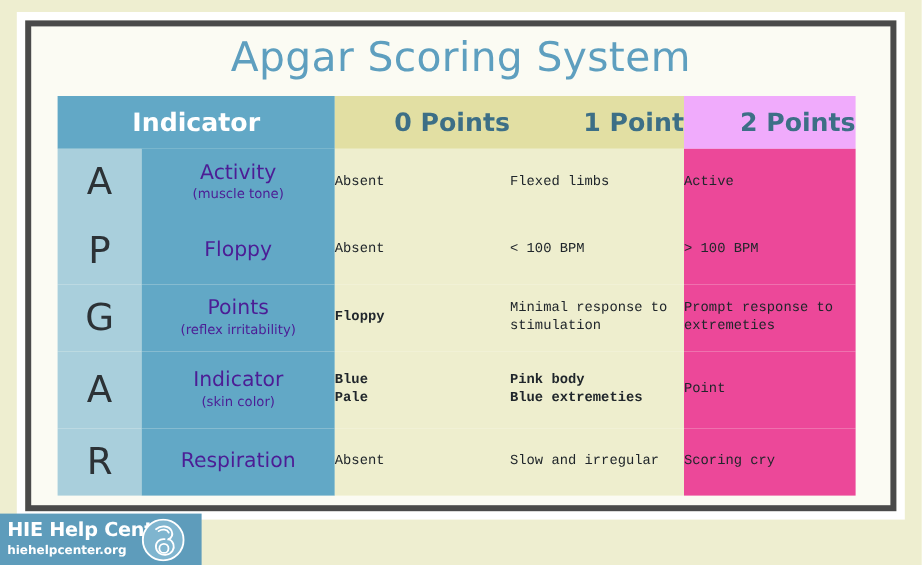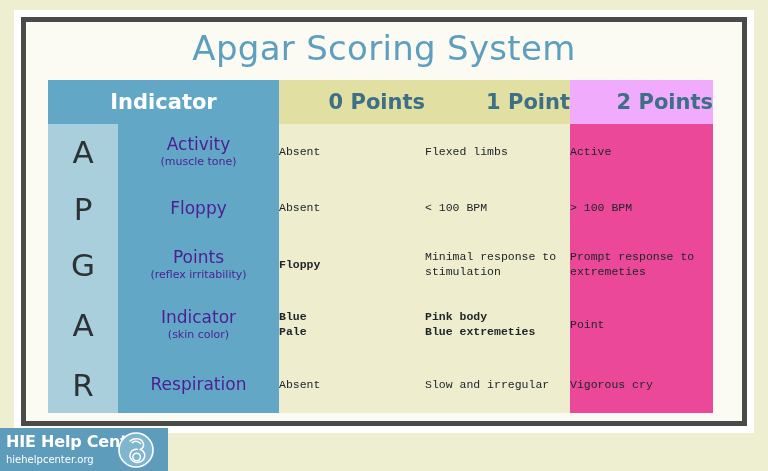--- a/index.html
+++ b/index.html
@@ -178,21 +178,21 @@
     color: #ffffff;
     font-size: 16px;
     font-weight: bold;
     font-family: "DejaVu Sans", sans-serif;
     line-height: 1.05;
     letter-spacing: -0.2px;
   }
   .logo-url {
     color: #ffffff;
     font-size: 10px;
-    font-weight: normal;
+    font-weight: bold;
     font-family: "DejaVu Sans", sans-serif;
     line-height: 1.1;
     margin-top: 3px;
   }
   .logo-mark {
     position: absolute;
     left: 118px;
     top: 4px;
     width: 36px;
     height: 36px;
@@ -266,21 +266,21 @@
         <td class="cell-val dark">Point</td>
       </tr>
       <tr class="r4">
         <td class="cell-letter">R</td>
         <td class="cell-name">
           <span class="nm">Respiration</span>
 
         </td>
         <td class="cell-val">Absent</td>
         <td class="cell-val">Slow and irregular</td>
-        <td class="cell-val dark">Vigorous cry</td>
+        <td class="cell-val dark">Scoring cry</td>
       </tr>
     </tbody>
   </table>
 
   <div class="logo-bar">
     <div class="logo-text">
       <div class="logo-name">HIE Help Center</div>
       <div class="logo-url">hiehelpcenter.org</div>
     </div>
     <svg class="logo-mark" viewBox="0 0 36 36">

